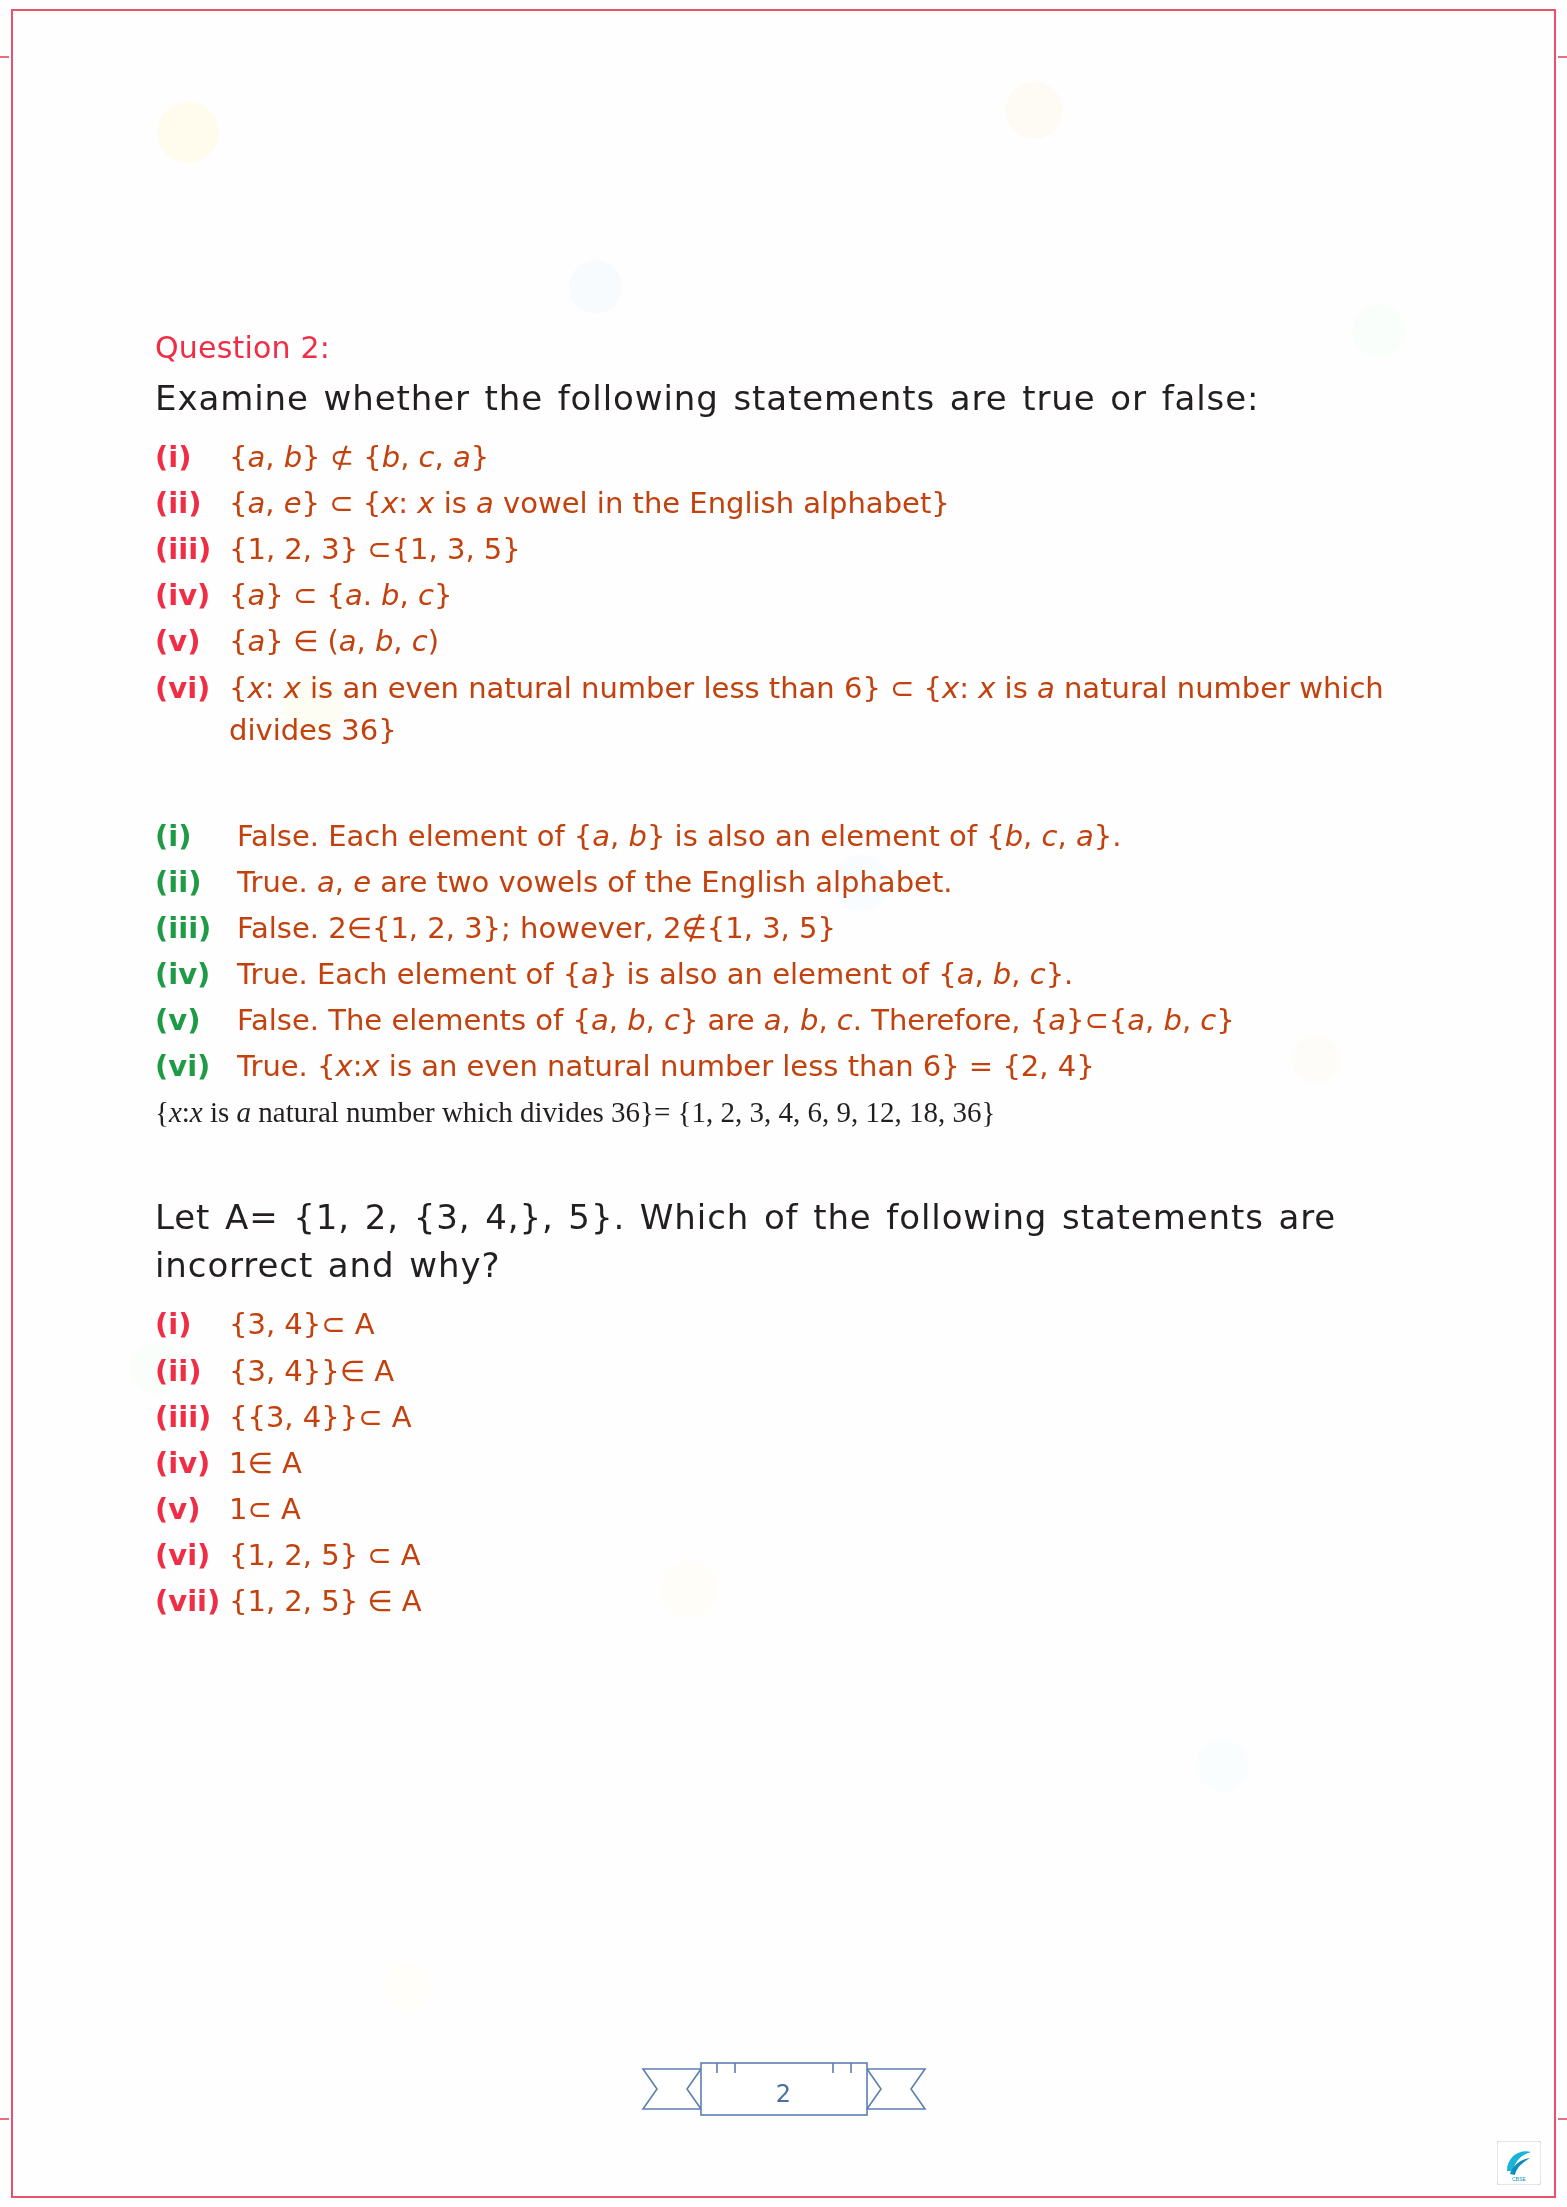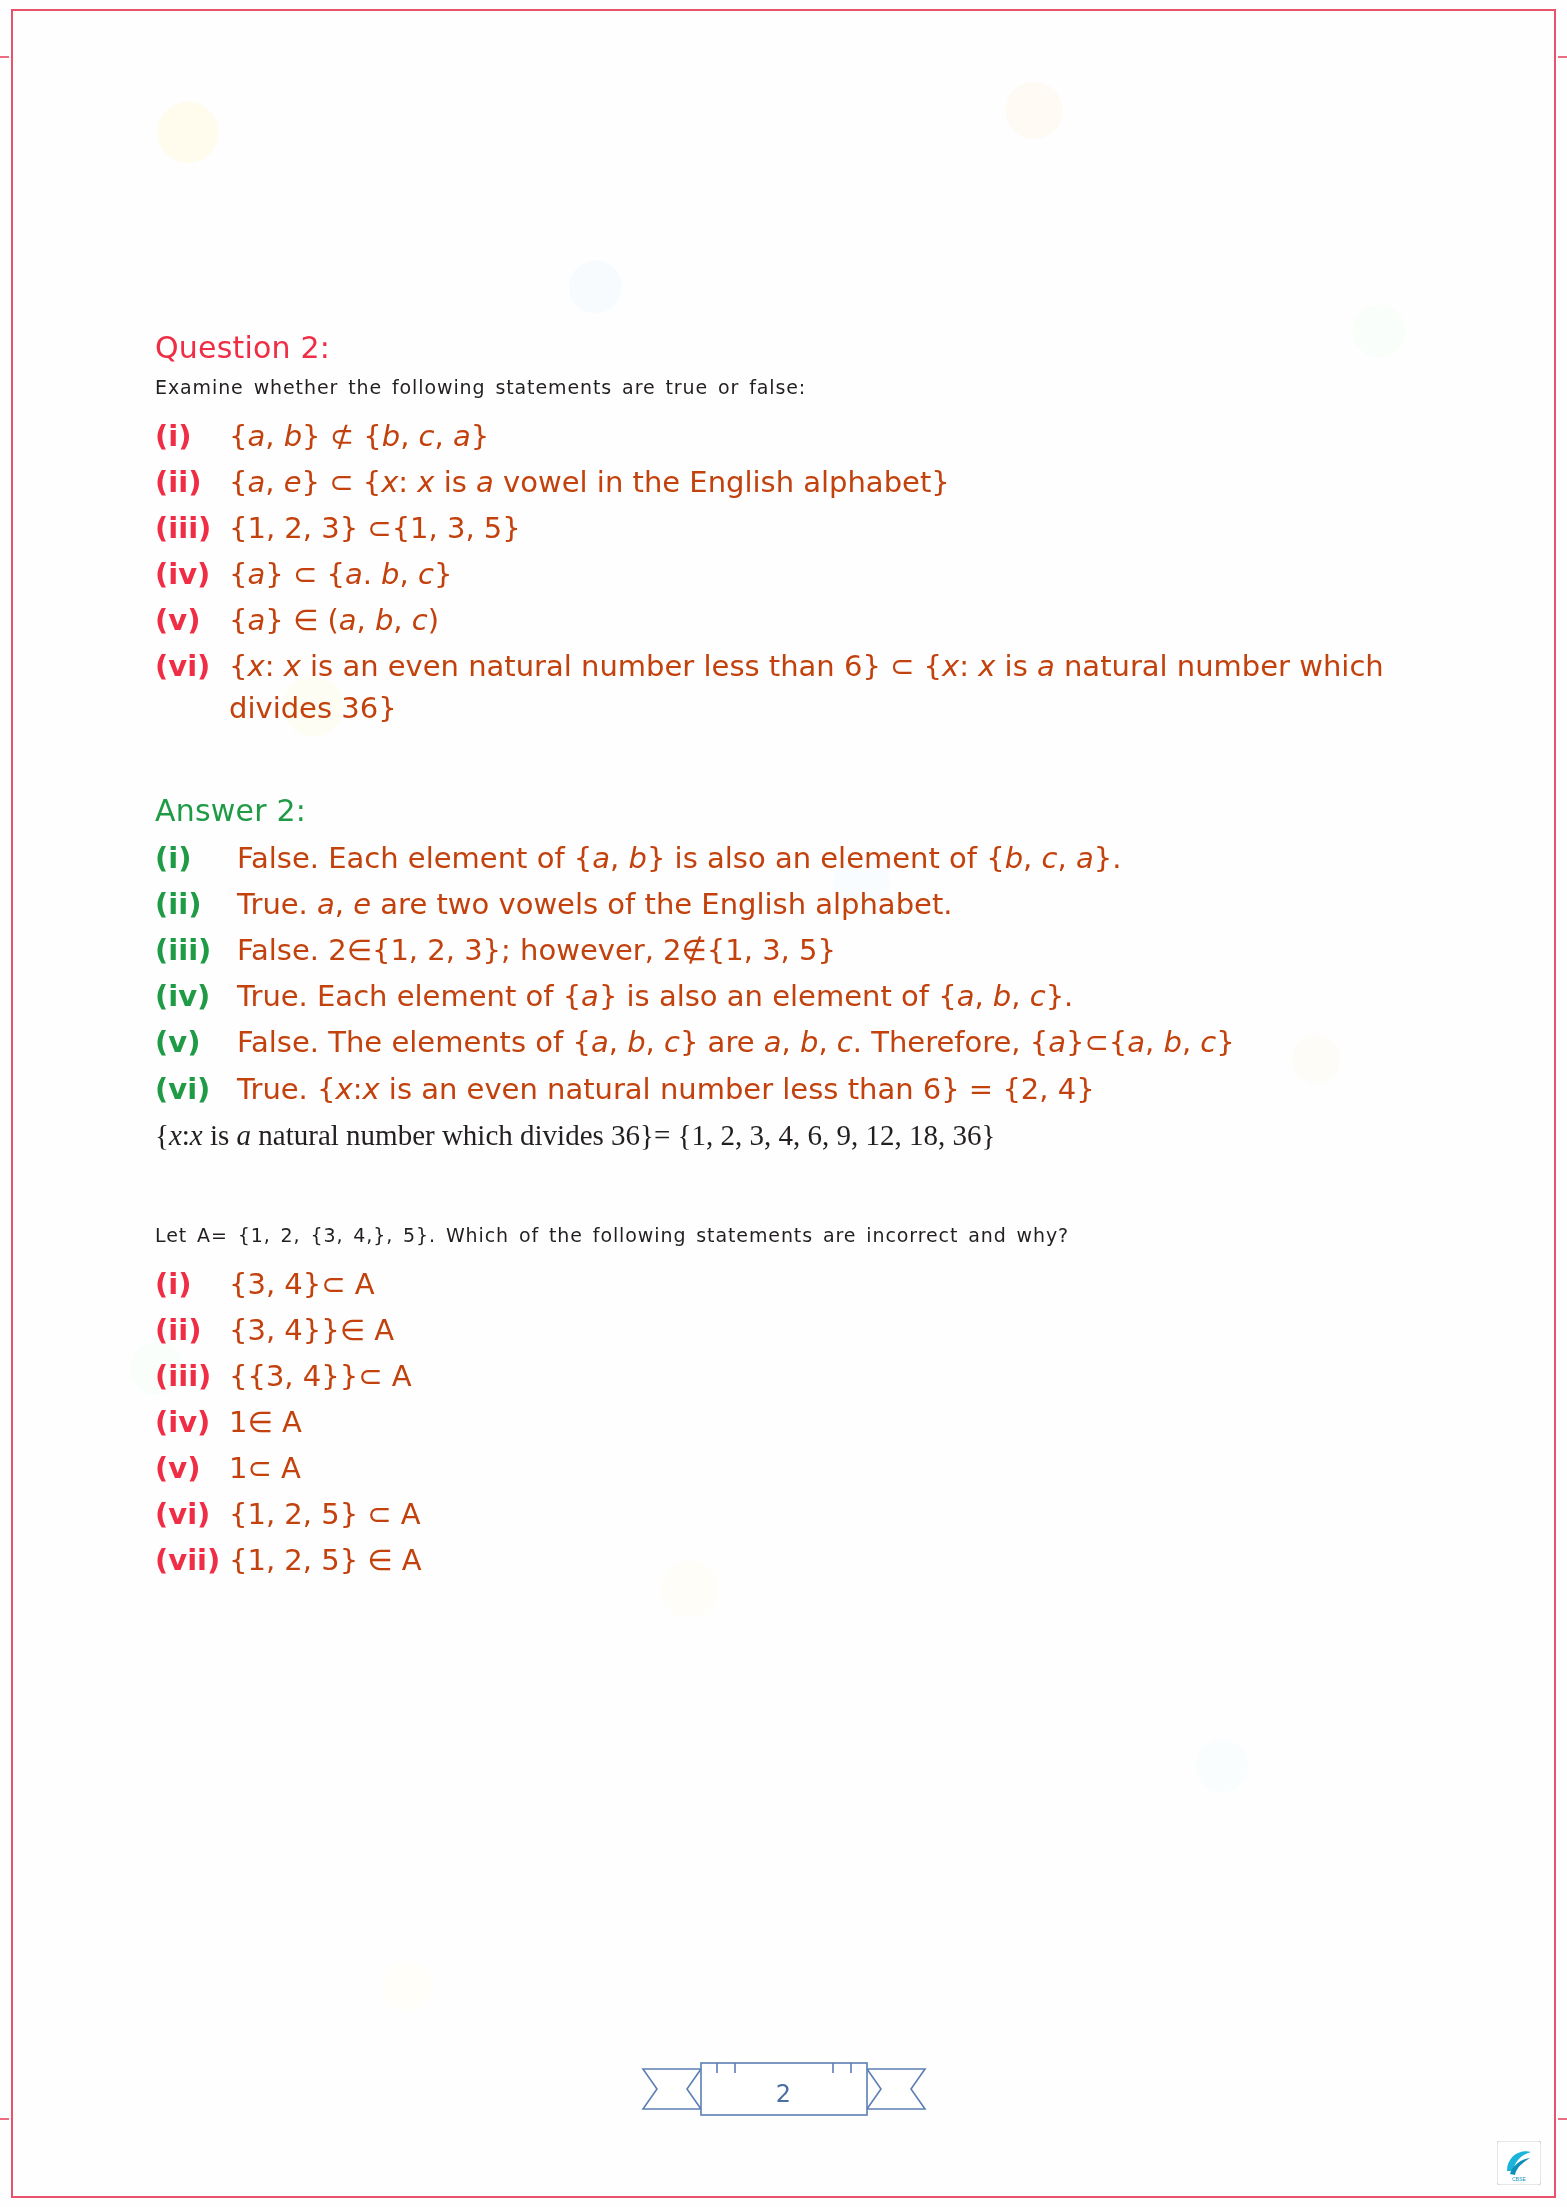--- a/index.html
+++ b/index.html
@@ -74,22 +74,22 @@
   h2.sec {
     margin: 0 0 9px 0;
     font-size: 30px;
     font-weight: normal;
     letter-spacing: .2px;
   }
   h2.q   { color: #ef2e45; }
   h2.ans { color: #1f9b46; }
 
   p.lead {
-    margin: 6px 0 14px 0;
-    font-size: 19px;
+    margin: 0 0 14px 0;
+    font-size: 34px;
     line-height: 1.42;
     letter-spacing: .9px;
     word-spacing: 3px;
   }
 
   ul.items {
     list-style: none;
     margin: 0;
     padding: 0;
   }
@@ -198,21 +198,20 @@
         <span class="body">{<i>a</i>} ∈ (<i>a</i>, <i>b</i>, <i>c</i>)</span>
       </li>
       <li>
         <span class="marker red">(vi)</span>
         <span class="body">{<i>x</i>: <i>x</i> is an even natural number less than 6} ⊂ {<i>x</i>: <i>x</i> is <i>a</i> natural number which divides 36}</span>
       </li>
     </ul>
 
     <div class="gap-lg"></div>
 
-    <h2 class="sec ans">Answer 2:</h2>
 
     <ul class="items ans">
       <li>
         <span class="marker green">(i)</span>
         <span class="body">False. Each element of {<i>a</i>, <i>b</i>} is also an element of {<i>b</i>, <i>c</i>, <i>a</i>}.</span>
       </li>
       <li>
         <span class="marker green">(ii)</span>
         <span class="body">True. <i>a</i>, <i>e</i> are two vowels of the English alphabet.</span>
       </li>

